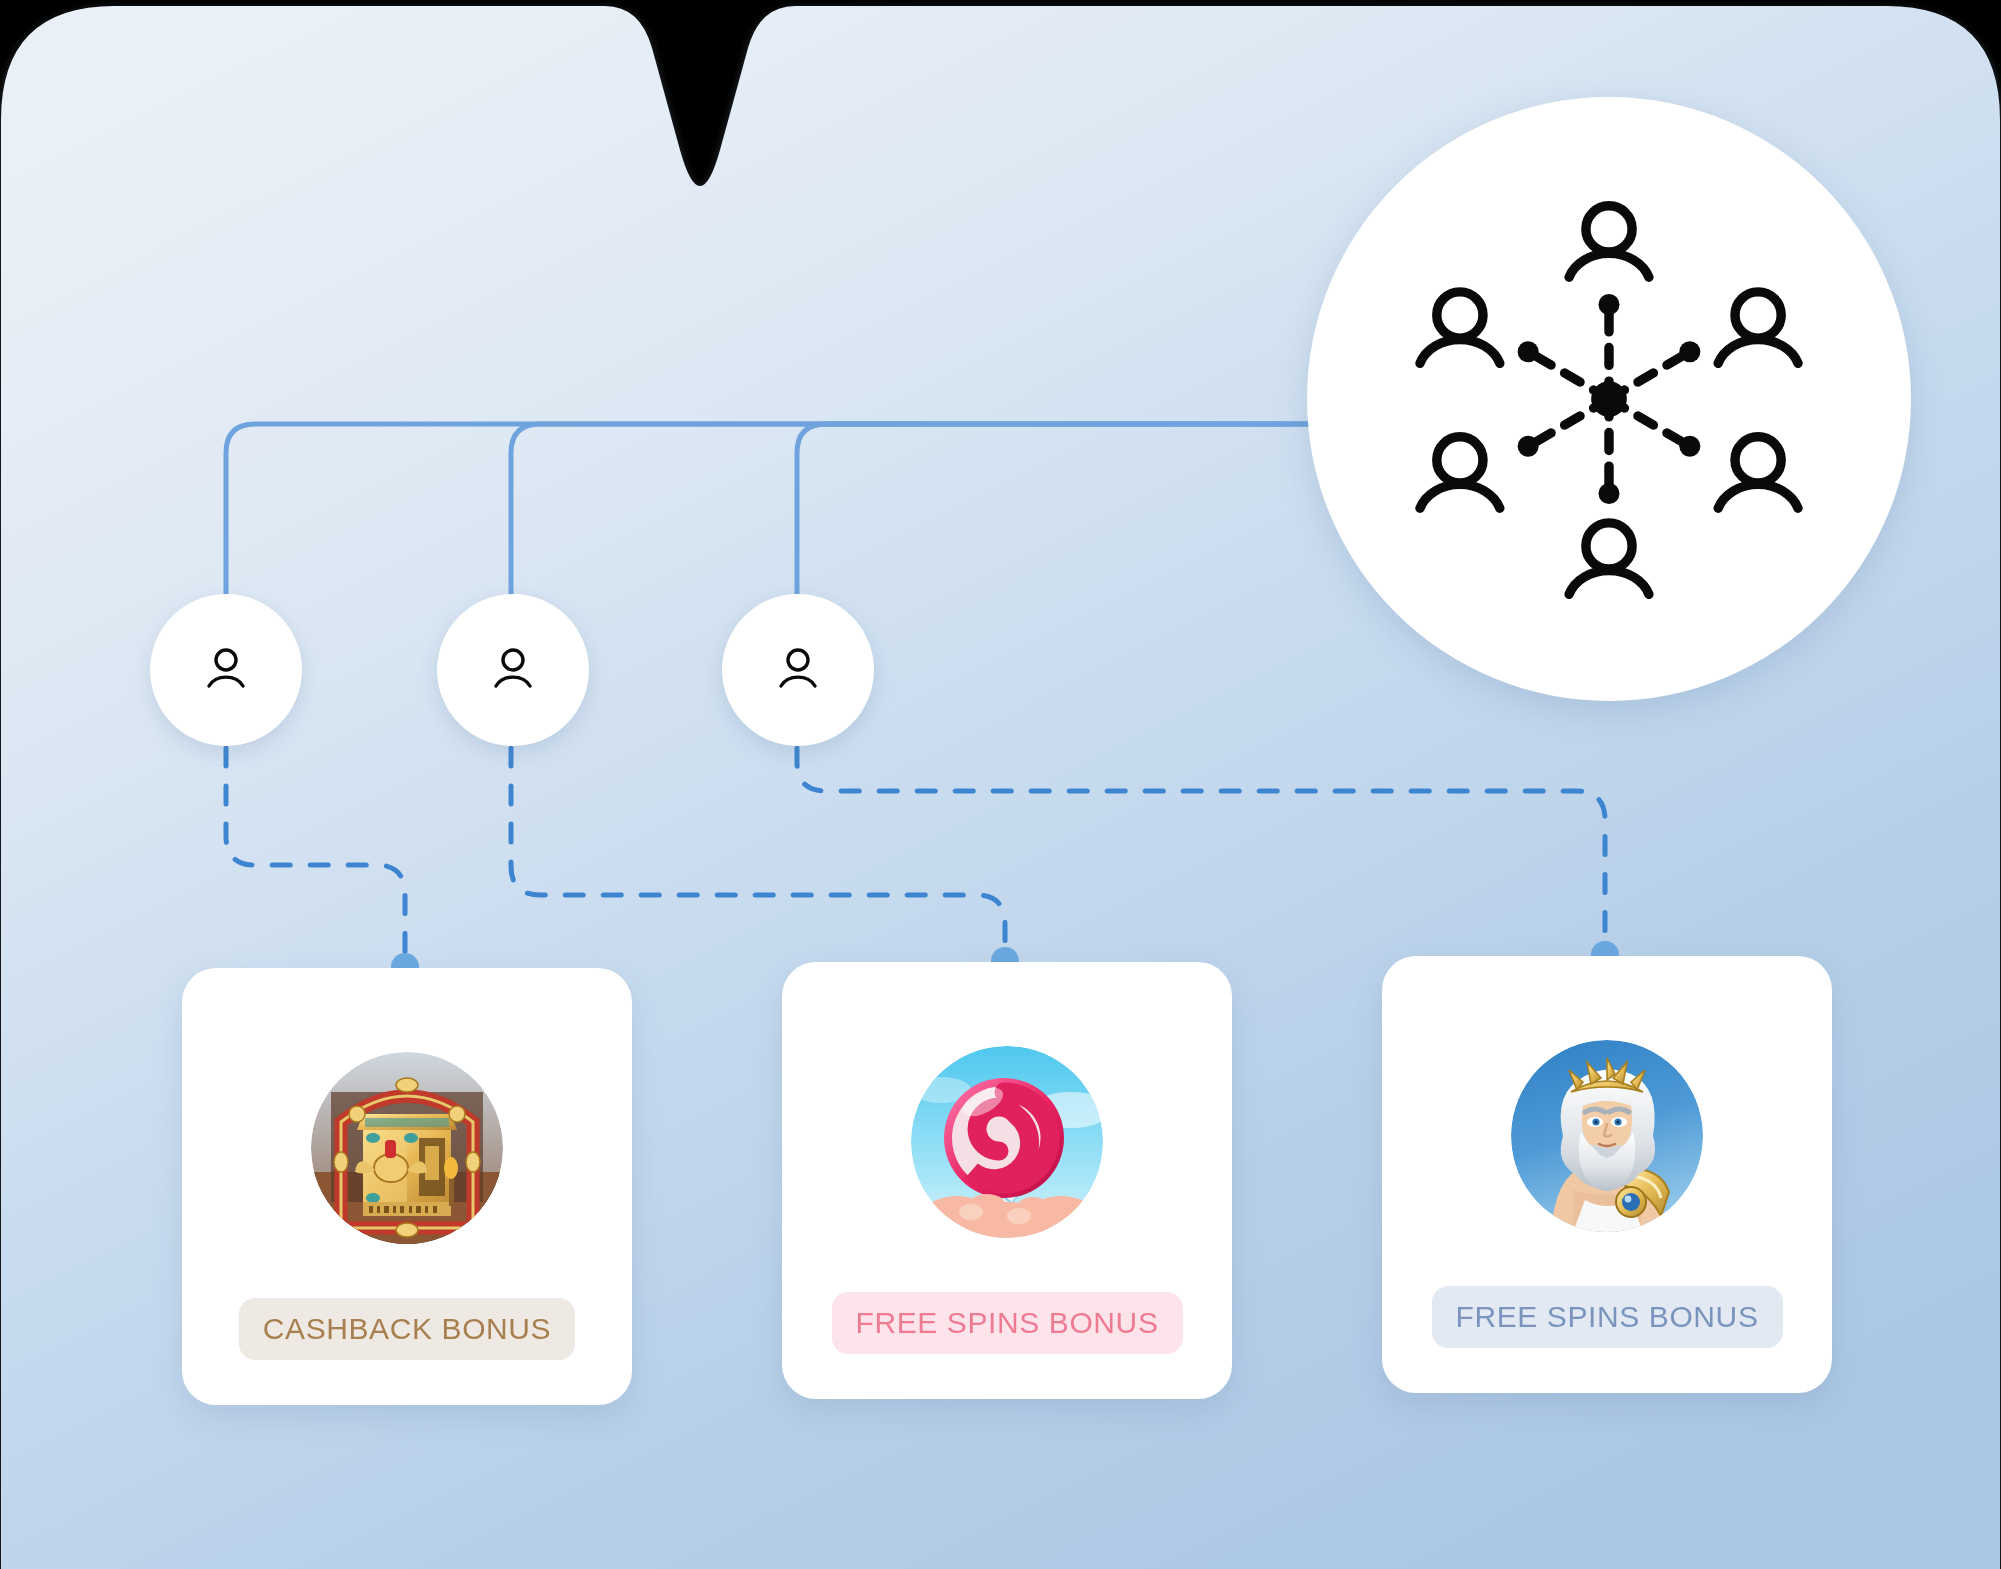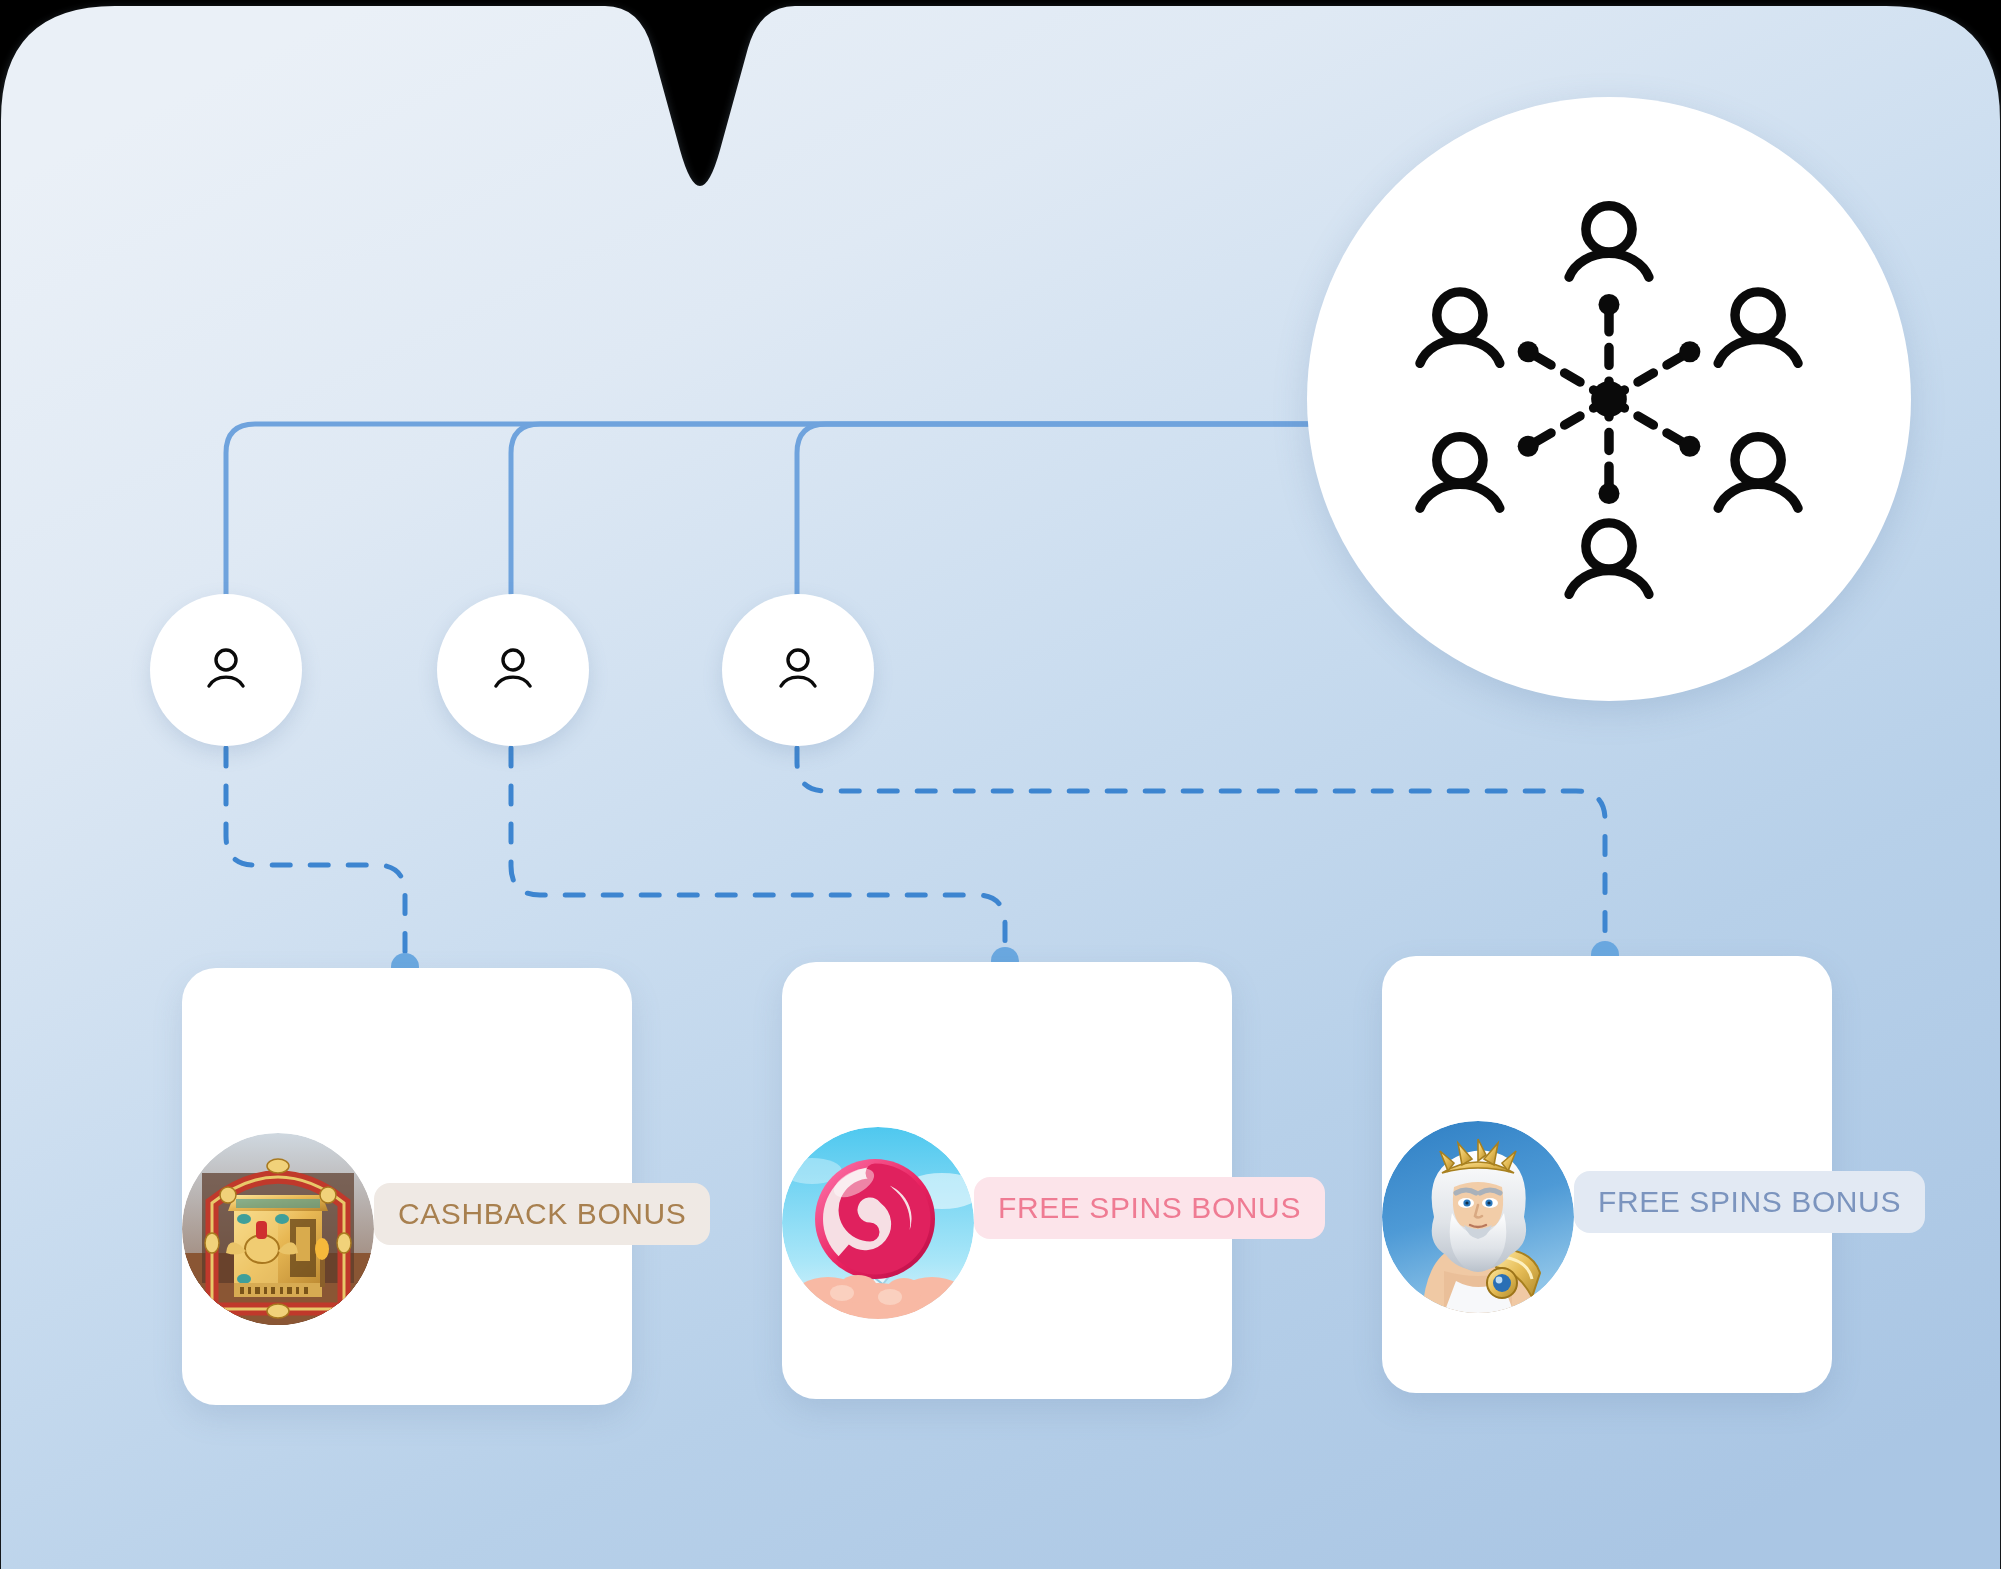--- a/index.html
+++ b/index.html
@@ -73,21 +73,21 @@
 
   
   .card {
     position: absolute;
     width: 450px;
     height: 437px;
     border-radius: 34px;
     background: #ffffff;
     box-shadow: 0 12px 30px rgba(93,124,163,0.18);
     display: flex;
-    flex-direction: row;
+    flex-direction: column;
     align-items: center;
   }
   .card-1 { left: 182px; top: 968px; }
   .card-2 { left: 782px; top: 962px; }
   .card-3 { left: 1382px; top: 956px; }
 
   .card-thumb {
     width: 192px;
     height: 192px;
     border-radius: 50%;

